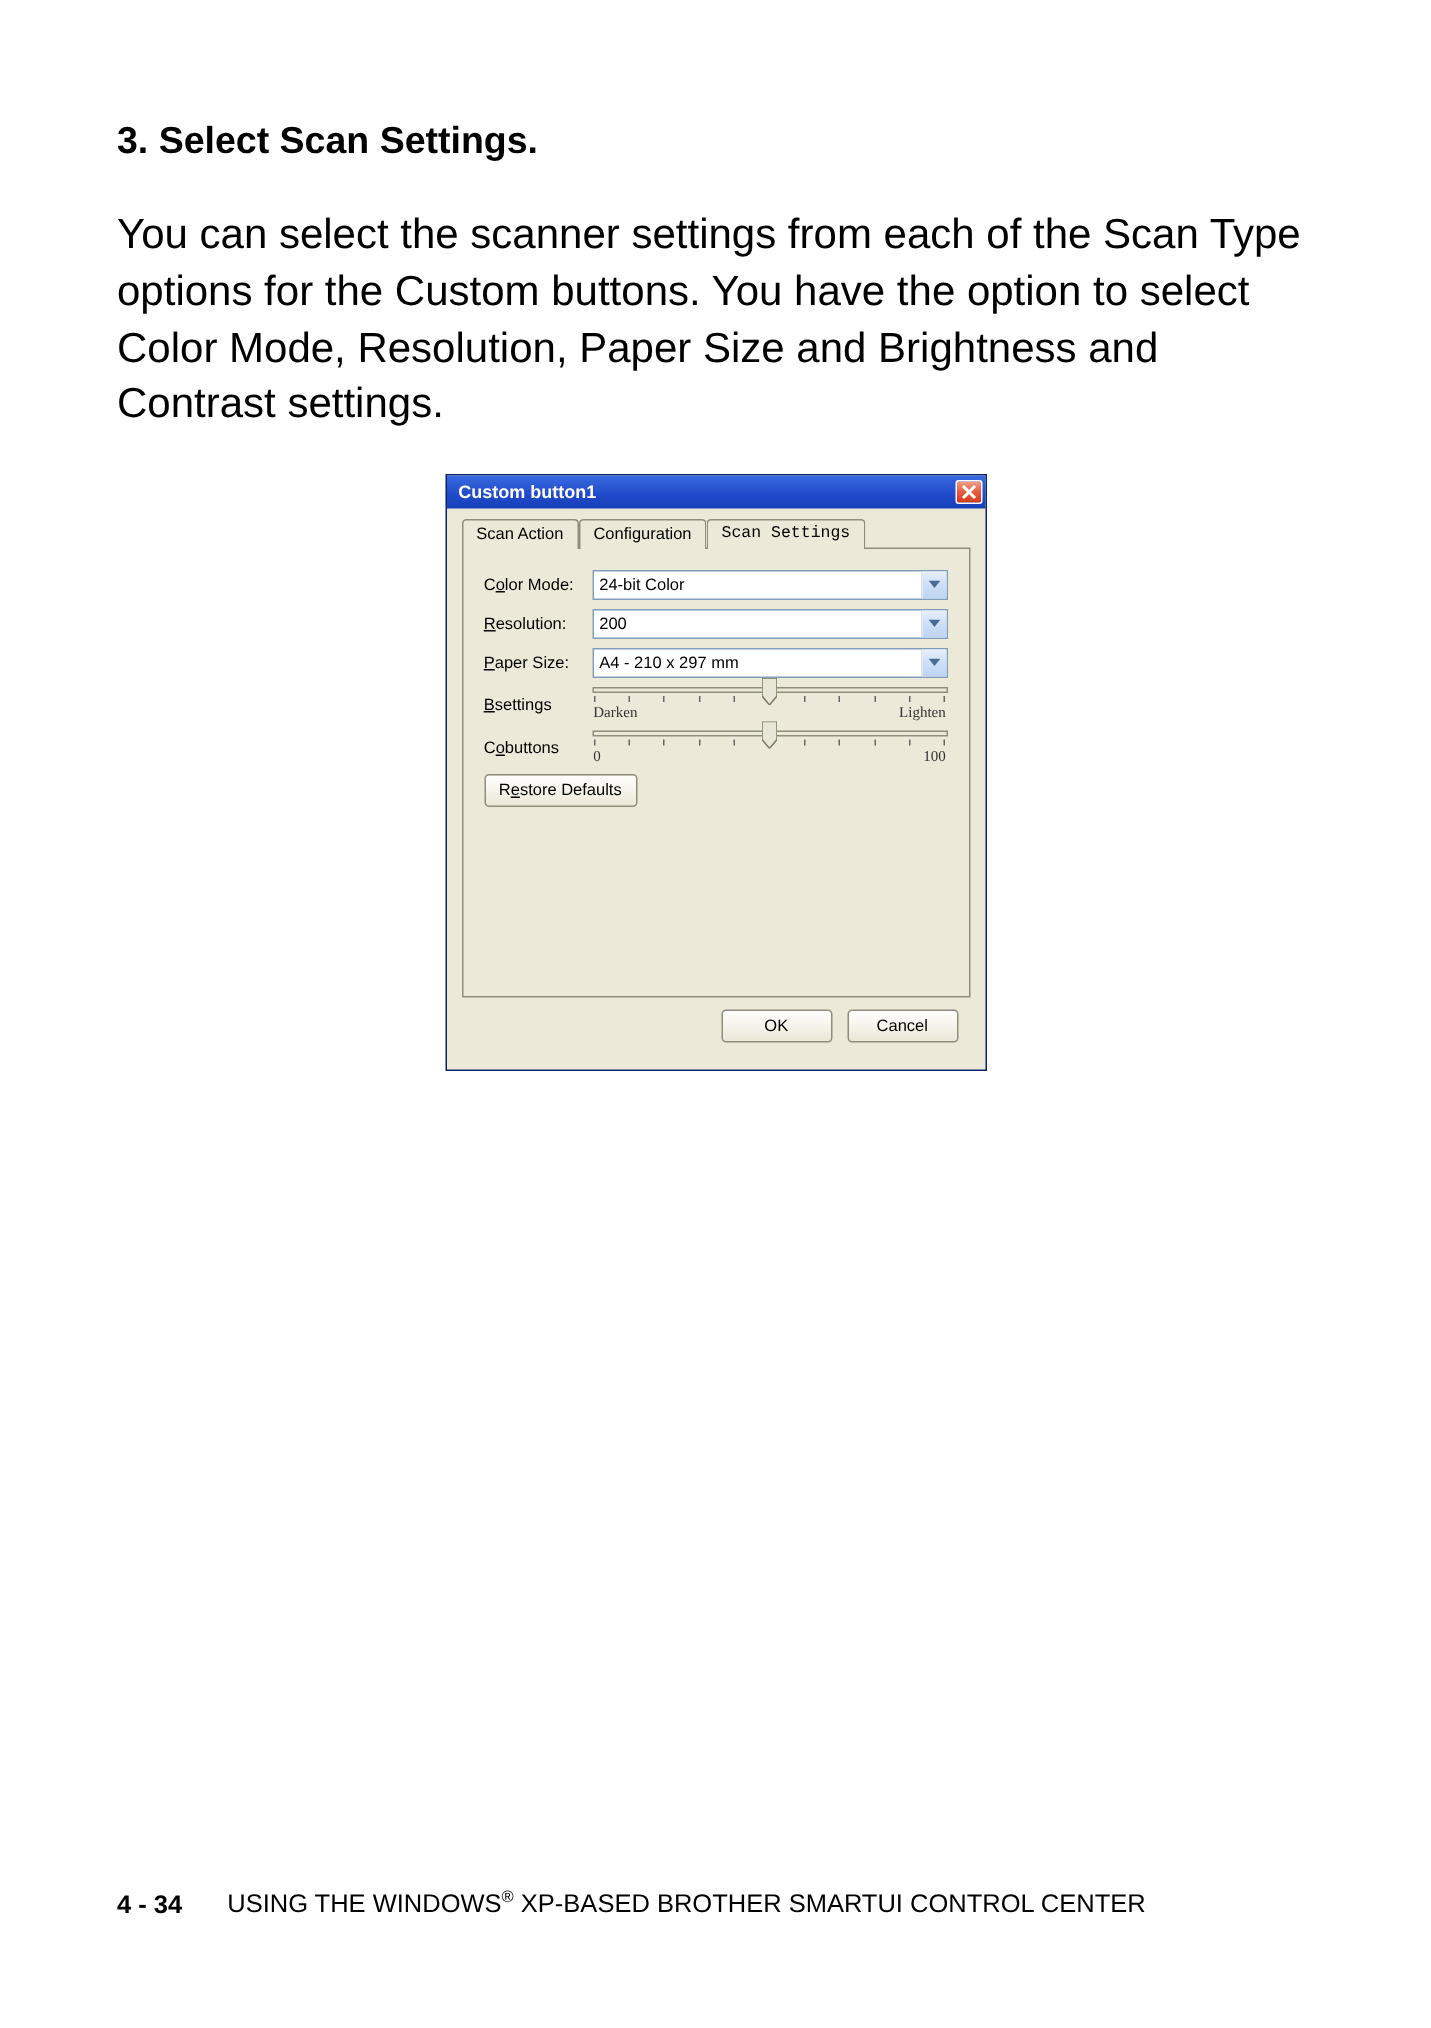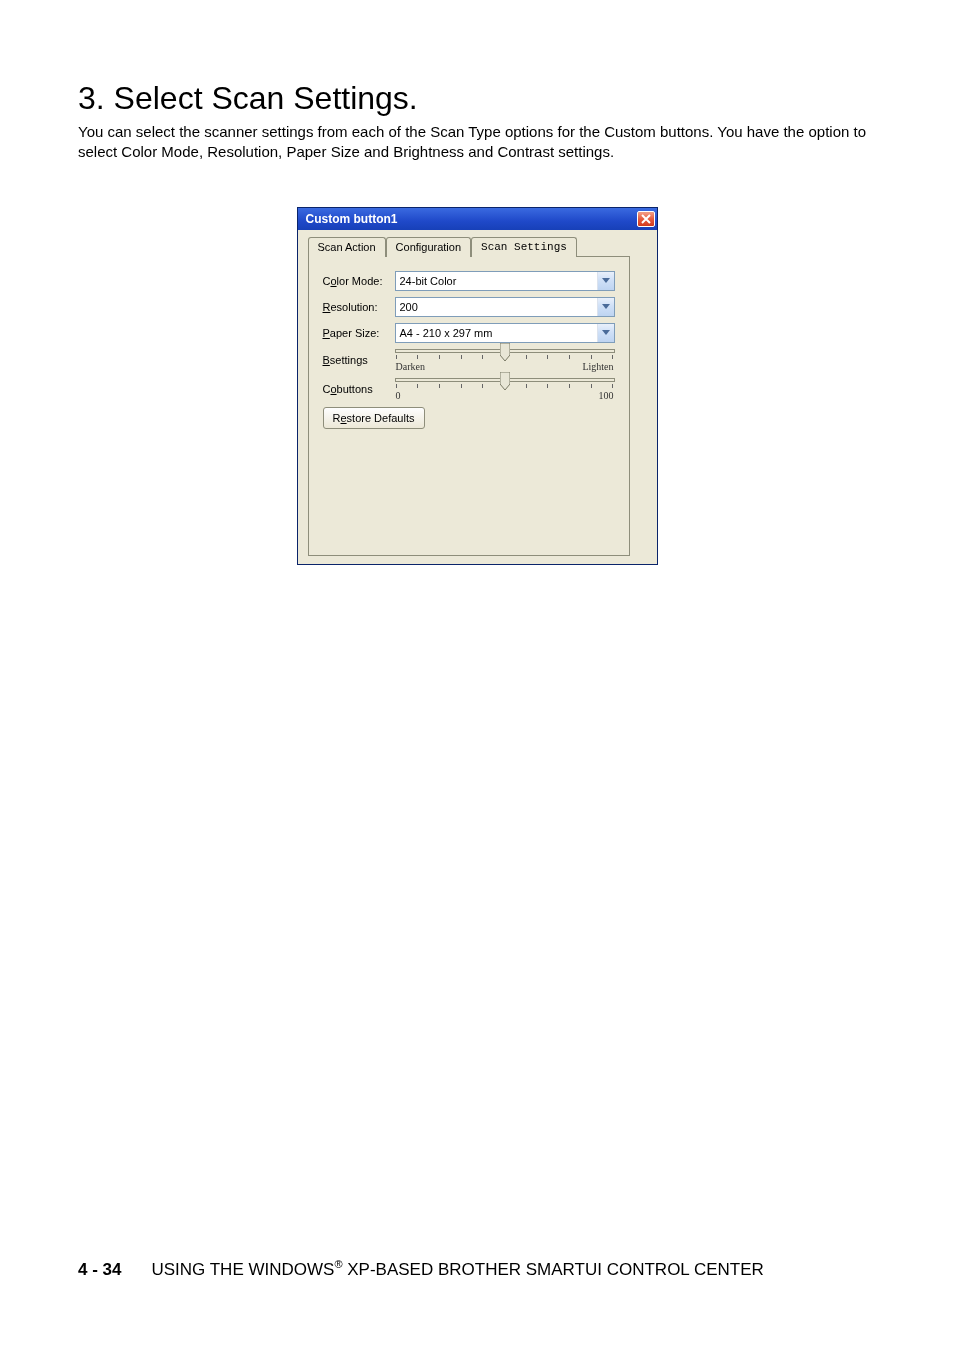--- a/index.html
+++ b/index.html
@@ -1,27 +1,27 @@
 <!DOCTYPE html>
 <html><head>
 <meta charset="utf-8">
 <style>
   * { box-sizing: border-box; margin: 0; padding: 0; }
   html, body { width: 954px; height: 1352px; background: #fff; font-family: Arial, Helvetica, sans-serif; color: #000; }
   .page { position: relative; width: 954px; height: 1352px; padding: 80px 78px 0 78px; }
-  .heading { font-size: 32px; font-weight: normal; margin-bottom: 5px; }
-  .para { font-size: 15px; line-height: 1.35; }
+  .heading { font-size: 25px; font-weight: bold; margin-bottom: 28px; }
+  .para { font-size: 28px; line-height: 1.35; margin-bottom: 28px; }
 
   
   .dialog-wrap { display: flex; justify-content: center; }
-  .dialog { width: 361px; border: 1px solid #0a246a; background: #ece9d8; font-family: Tahoma, Arial, sans-serif; margin-top: 44px; }
+  .dialog { width: 361px; border: 1px solid #0a246a; background: #ece9d8; font-family: Tahoma, Arial, sans-serif; }
   .titlebar { height: 22px; background: linear-gradient(to bottom,#3a6ae0,#1f49c9 60%,#1740b8); color: #fff; display: flex; align-items: center; justify-content: space-between; padding: 0 2px 0 8px; font-size: 12px; font-weight: bold; }
   .closebtn { width: 18px; height: 16px; background: linear-gradient(to bottom,#f5a28a,#e65c3f 50%,#d43b1e); border: 1px solid #fff; border-radius: 2px; display: flex; align-items: center; justify-content: center; box-shadow: inset 0 0 1px rgba(0,0,0,.3); }
   .closebtn svg { width: 10px; height: 10px; }
-  .dlgbody { padding: 6px 27px 8px 10px; }
+  .dlgbody { padding: 6px 10px 8px 10px; }
 
   
   .tabs { display: flex; align-items: flex-end; font-size: 11px; position: relative; top: 1px; }
   .tab { padding: 3px 9px 4px 9px; border: 1px solid #8e8e7b; border-bottom: none; border-top-left-radius: 3px; border-top-right-radius: 3px; background: #ece9d8; margin-right: 0; }
   .tab.inactive { color: #000; }
   .tab.active { position: relative; z-index: 2; background: #ece9d8; font-family: Liberation Mono, monospace; }
   .panel { border: 1px solid #8e8e7b; background: #ece9d8; padding: 14px 14px 12px 14px; min-height: 300px; display: flex; flex-direction: column; gap: 6px; }
 
   .row { display: flex; align-items: center; }
   .lab { width: 72px; font-size: 11px; }
@@ -169,20 +169,24 @@
                 <span>100</span>
               </div>
             </div>
           </div>
 
           <div>
             <button class="restore"><span>R</span><span class="u">e</span><span>store Defaults</span></button>
           </div>
 
         </div>
+        <div class="btnrow">
+          <button class="btn">OK</button>
+          <button class="btn">Cancel</button>
+        </div>
       </div>
     </div>
   </div>
 
   <div class="footer">
     <span class="pg">4 - 34</span>
     <span>
       <span>USING THE WINDOWS</span><span class="reg">®</span><span> XP-BASED BROTHER SMARTUI CONTROL CENTER</span>
     </span>
   </div>

